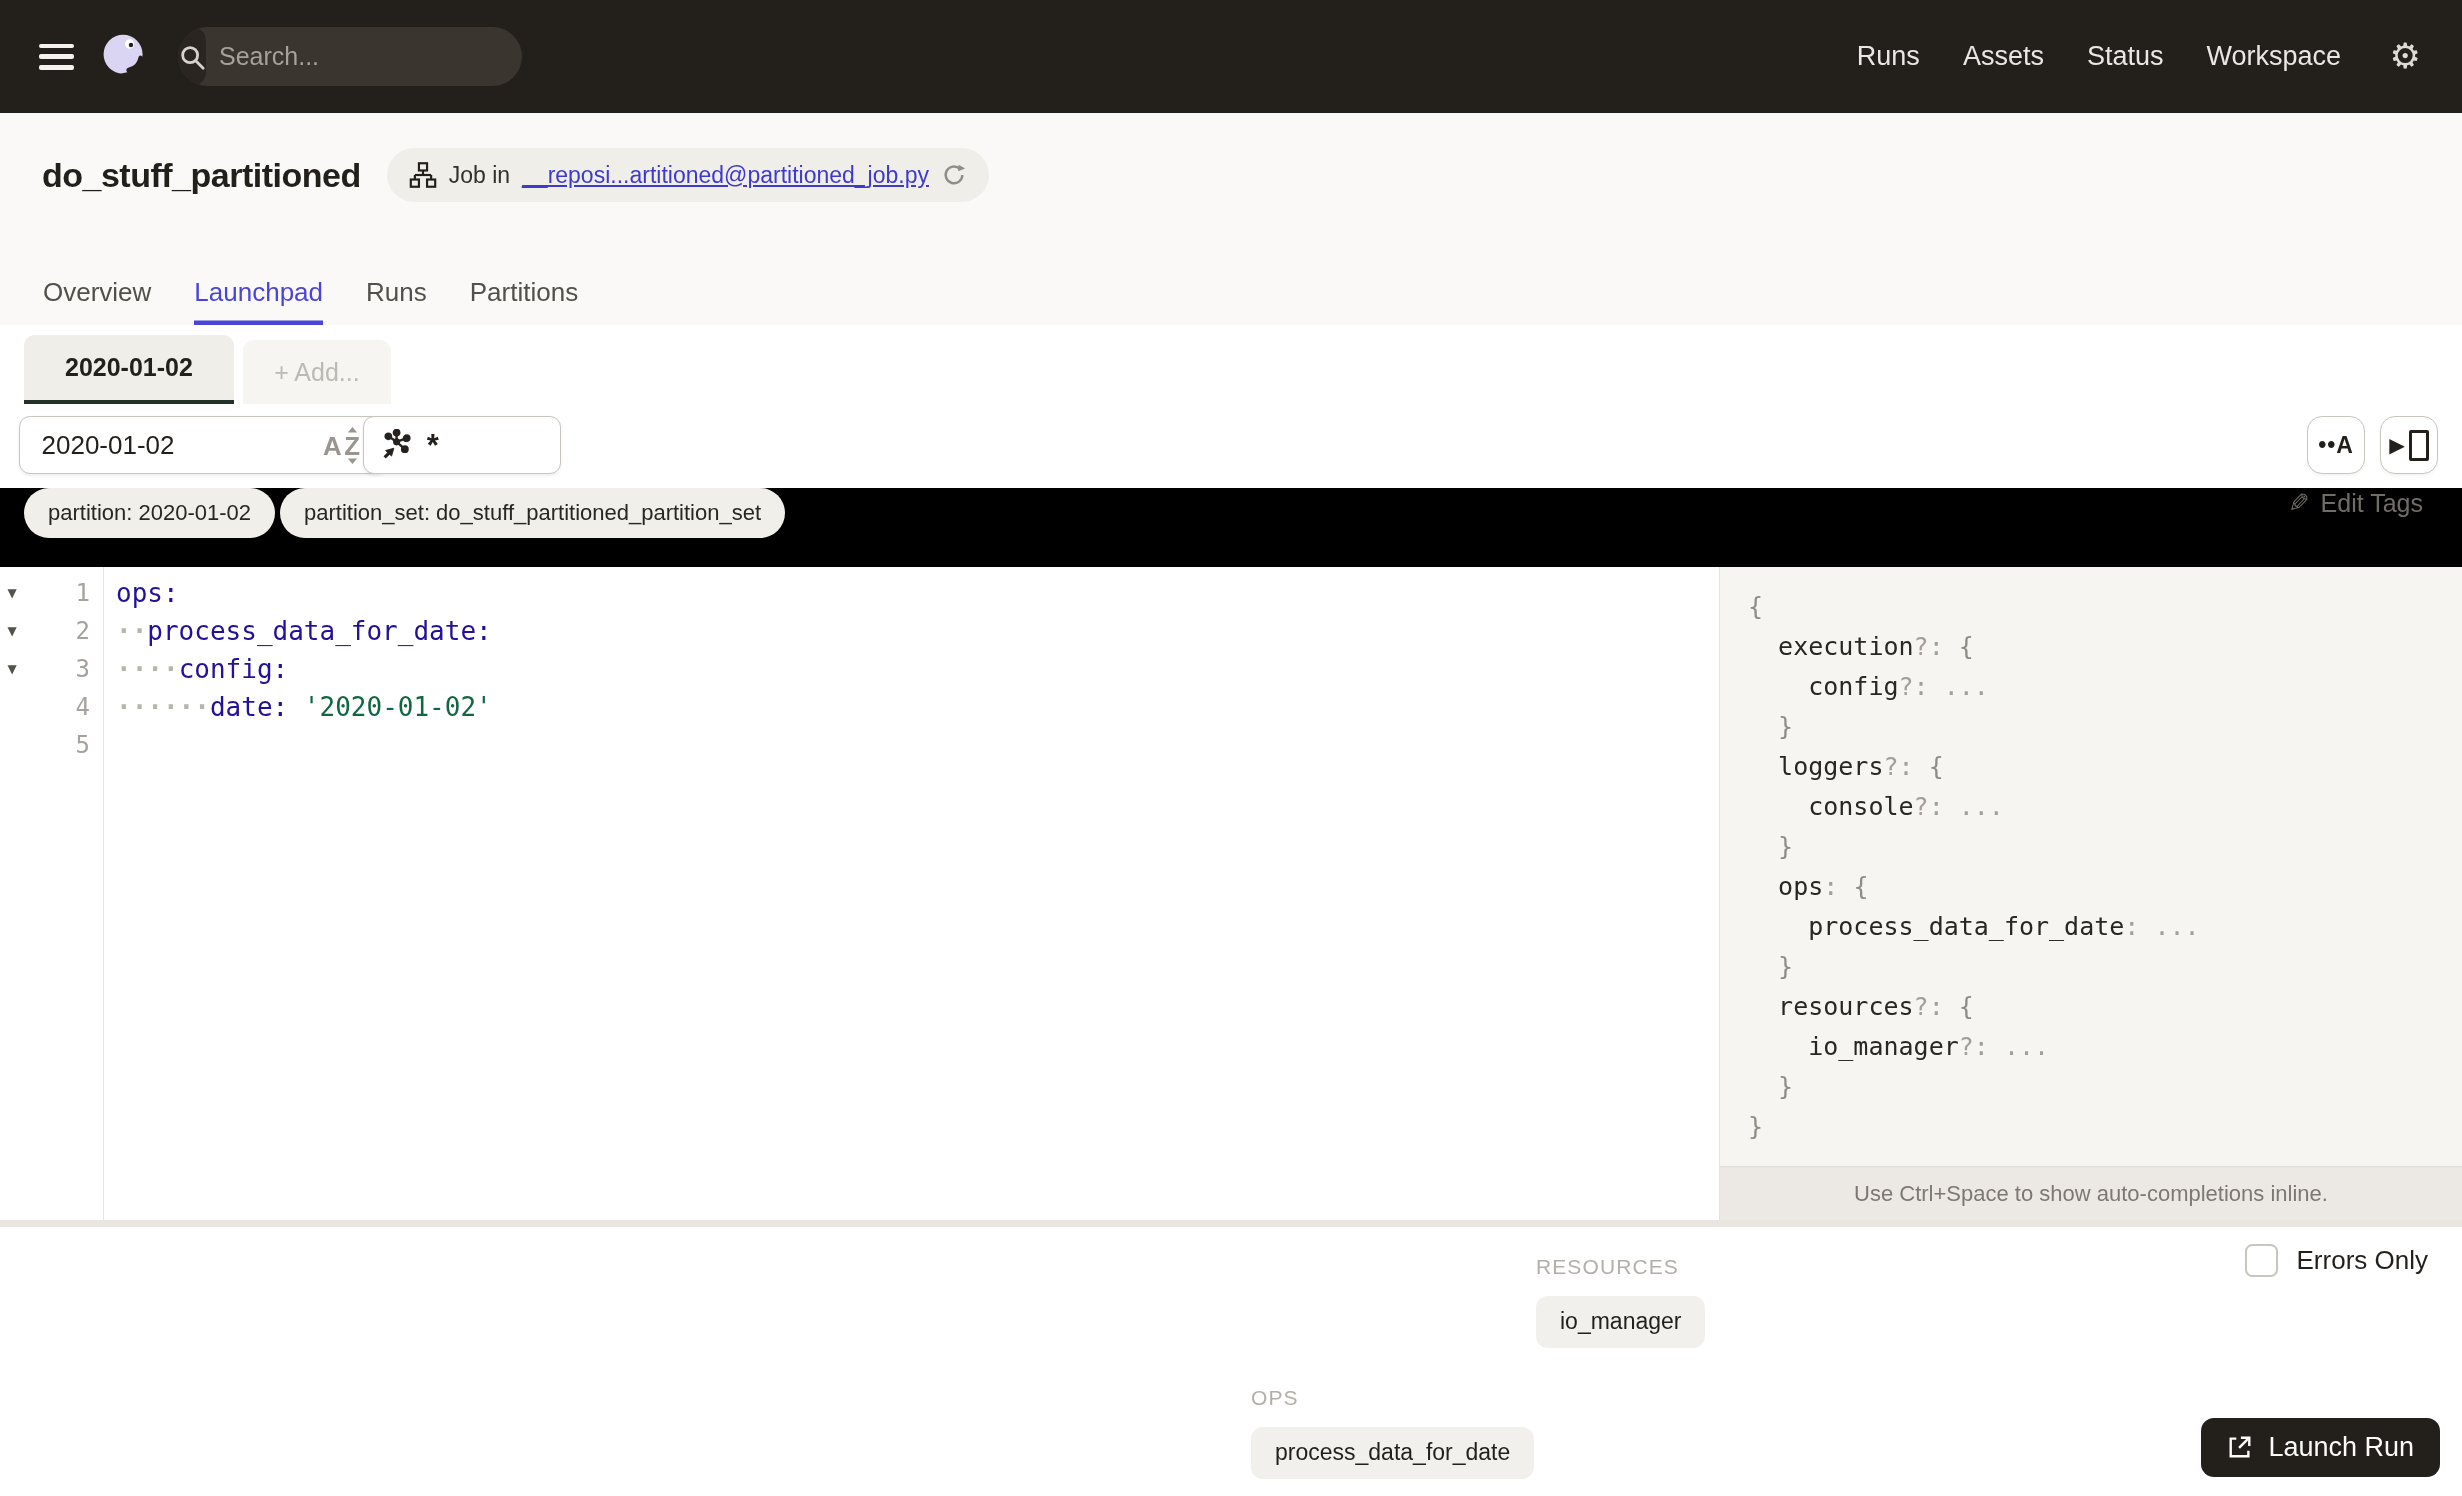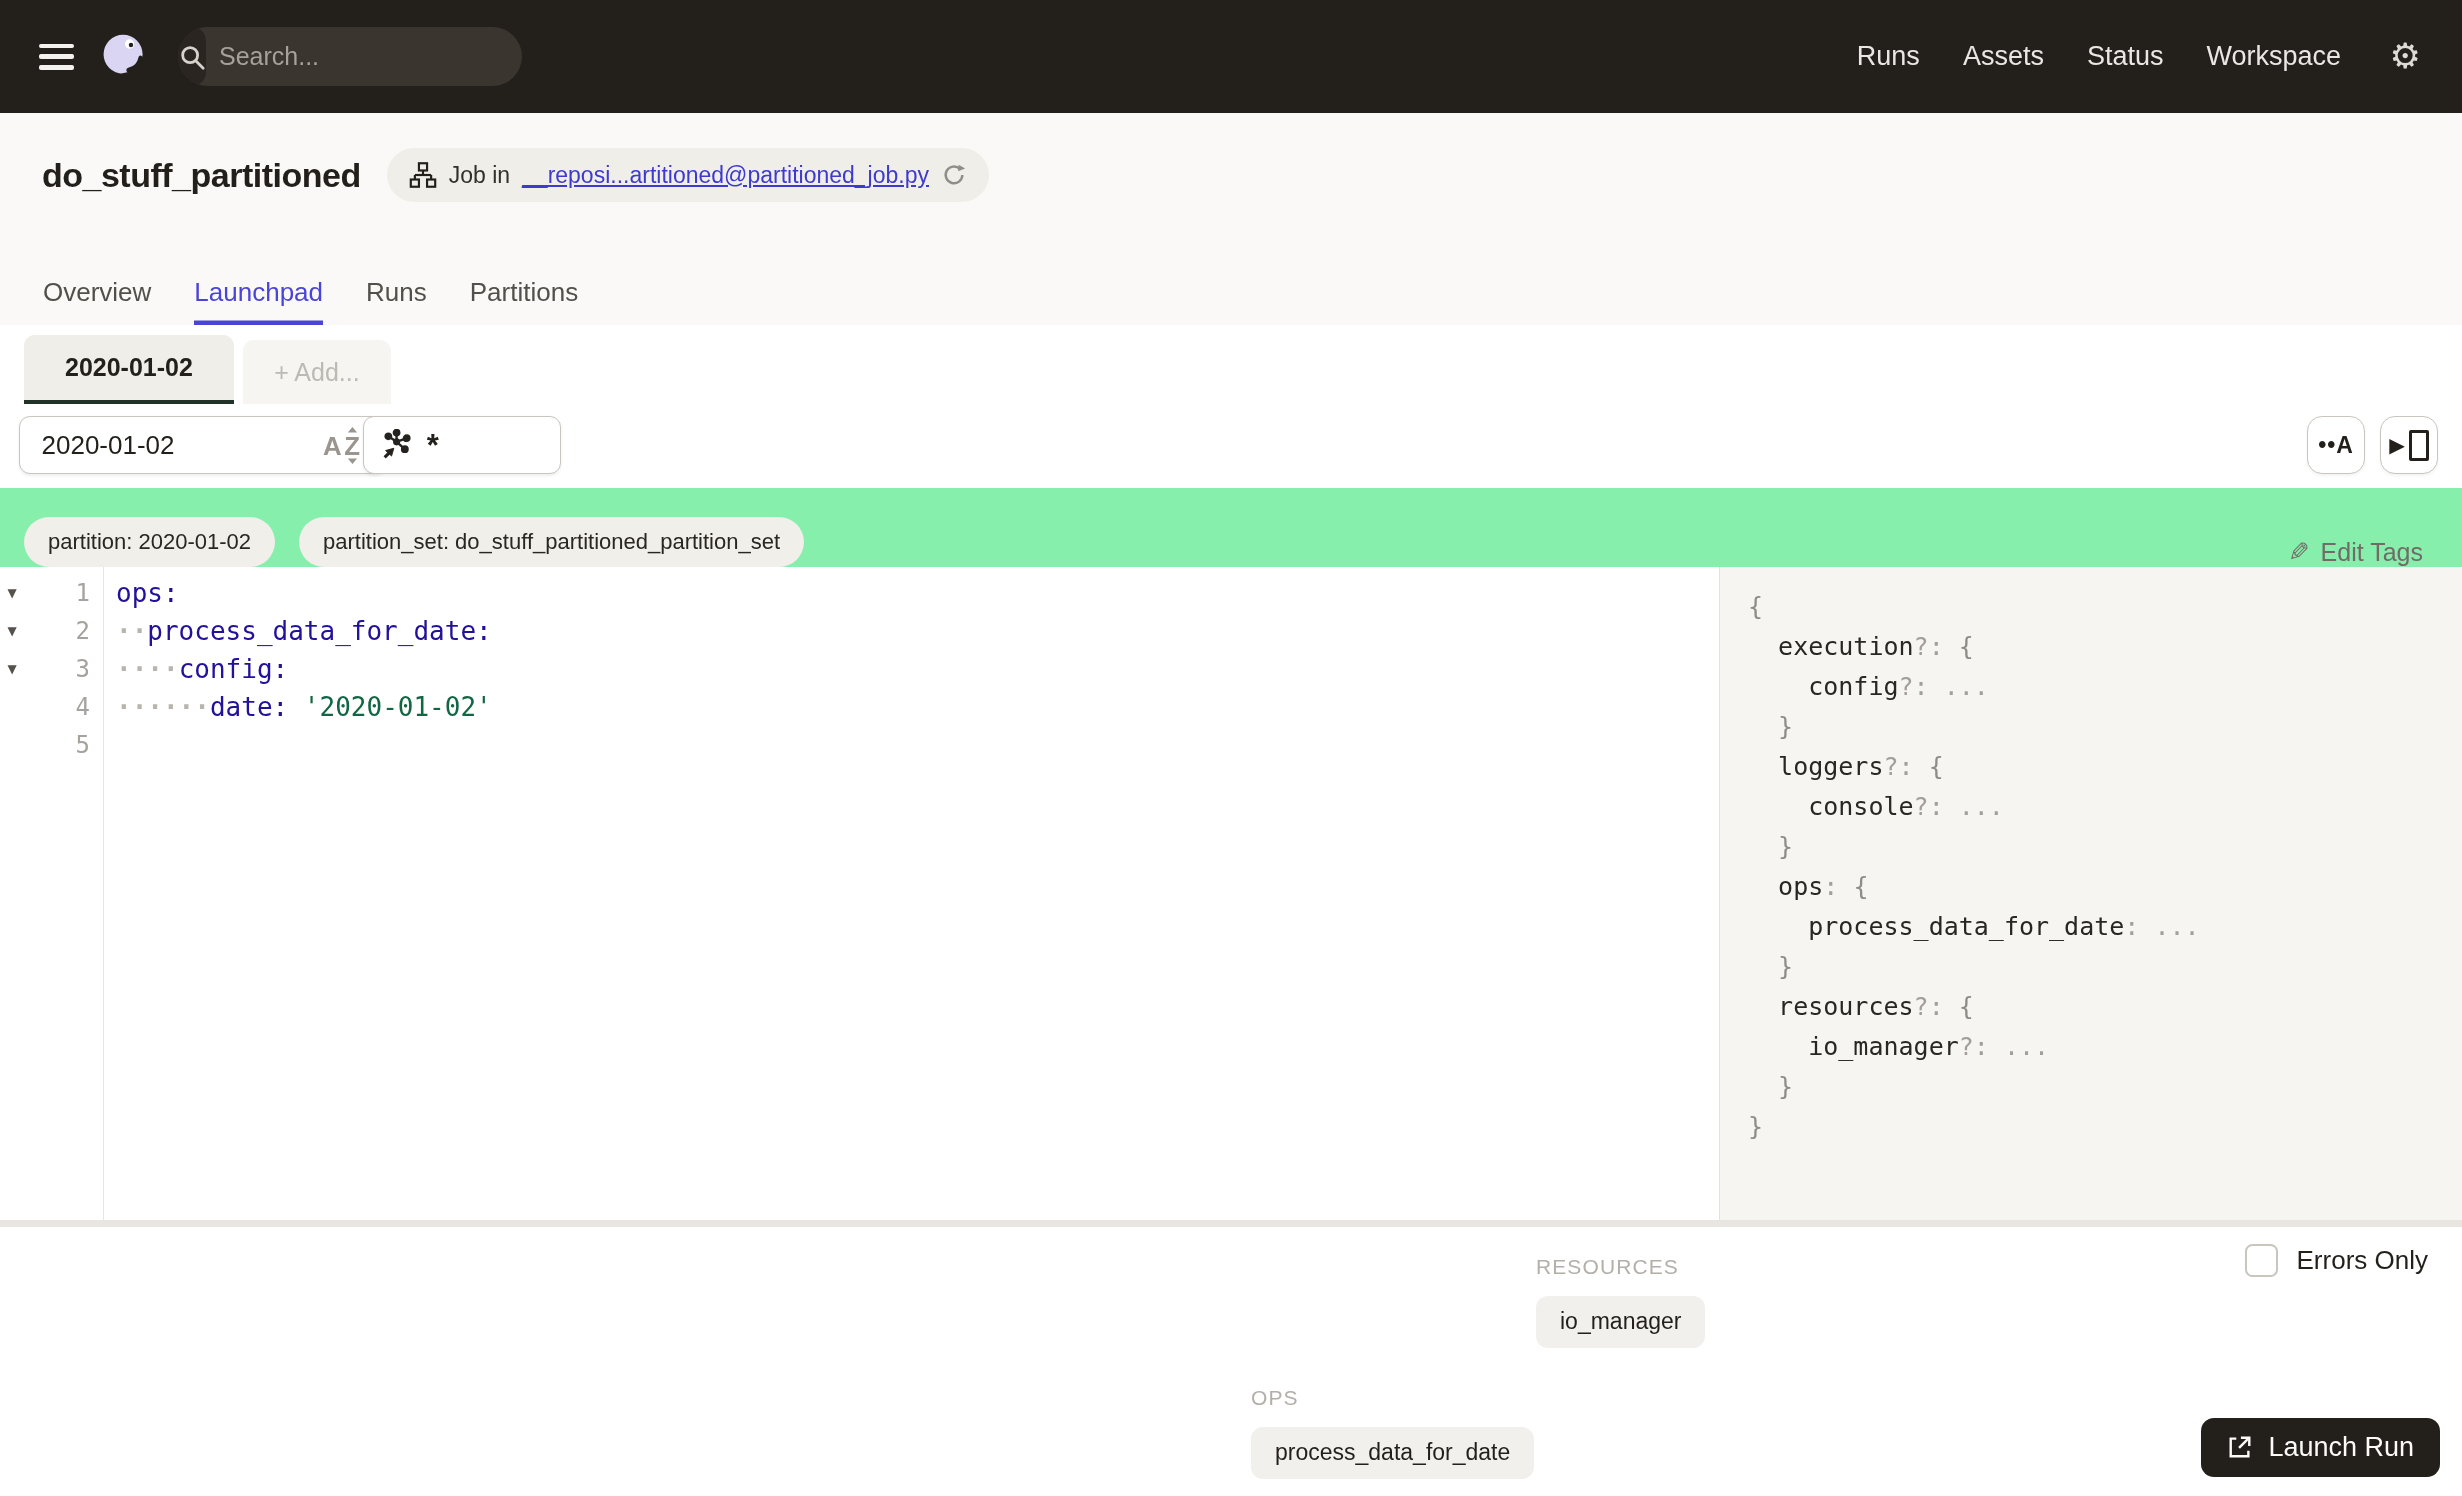--- a/index.html
+++ b/index.html
@@ -57,22 +57,22 @@
   .right-btns{position:absolute;right:24px;top:12px;display:flex;gap:15px;}
   .icon-btn{width:56px;height:56px;border:0.9px solid #C9C5BF;border-radius:15px;background:#fff;
             display:flex;align-items:center;justify-content:center;cursor:pointer;
             box-shadow:0 1.9px 2.8px rgba(35,31,27,.05);}
   .dotA{font-size:23px;font-weight:bold;letter-spacing:0.9px;}
   .play-rect{display:flex;align-items:center;gap:3.7px;}
   .play-rect .tri{font-size:20.4px;line-height:1;font-family:"DejaVu Sans",sans-serif;}
   .play-rect .rect{width:14px;height:25px;border:3.7px solid #231F1B;border-radius:1.9px;}
 
   
-  .tagsrow{position:absolute;left:0;top:488px;right:0;height:79px;background:#86efac;
-           border-bottom:0.9px solid #E5E2DE;display:flex;align-items:flex-end;padding-left:24px;gap:24px;}
+  .tagsrow{position:absolute;left:0;top:488px;right:0;height:79px;background:#000000;
+           border-bottom:0.9px solid #E5E2DE;display:flex;align-items:flex-start;padding-left:24px;gap:5px;}
   .tagpill{height:50px;padding:0 24px;border-radius:25px;background:#F1EFEA;font-size:22px;
            display:flex;align-items:center;color:#2A2621;}
   .edit-tags{margin-left:auto;margin-right:39px;display:flex;align-items:center;gap:11px;
              color:#716C66;font-size:25px;cursor:pointer;}
   .pencil{font-family:"DejaVu Sans",sans-serif;font-size:26px;transform:scaleX(-1);display:inline-block;}
 
   
   .editor-wrap{position:absolute;left:0;top:567px;right:0;height:653px;background:#fff;}
   .gutter{position:absolute;left:0;top:0;bottom:0;width:104px;border-right:0.9px solid #E8E5E1;
           padding-top:7.4px;box-sizing:border-box;}
@@ -277,20 +277,21 @@
           <div class="cl"><span class="sg-p">    </span><span class="sg-n">console</span><span class="sg-q">?:</span><span class="sg-p"> </span><span class="sg-e">...</span></div>
           <div class="cl"><span class="sg-p">  </span><span class="sg-b">}</span></div>
           <div class="cl"><span class="sg-p">  </span><span class="sg-n">ops</span><span class="sg-q">:</span><span class="sg-p"> </span><span class="sg-b">{</span></div>
           <div class="cl"><span class="sg-p">    </span><span class="sg-n">process_data_for_date</span><span class="sg-q">:</span><span class="sg-p"> </span><span class="sg-e">...</span></div>
           <div class="cl"><span class="sg-p">  </span><span class="sg-b">}</span></div>
           <div class="cl"><span class="sg-p">  </span><span class="sg-n">resources</span><span class="sg-q">?:</span><span class="sg-p"> </span><span class="sg-b">{</span></div>
           <div class="cl"><span class="sg-p">    </span><span class="sg-n">io_manager</span><span class="sg-q">?:</span><span class="sg-p"> </span><span class="sg-e">...</span></div>
           <div class="cl"><span class="sg-p">  </span><span class="sg-b">}</span></div>
           <div class="cl"><span class="sg-b">}</span></div>
         </div>
+      <div class="hint">Use Ctrl+Space to show auto-completions inline.</div>
     </aside>
   </section>
 
   <div class="splitter"></div>
 
   <section class="bottom">
     <div class="right-pane">
       <div class="col resources">
         <span class="seclabel">RESOURCES</span>
         <div class="pillrow">

